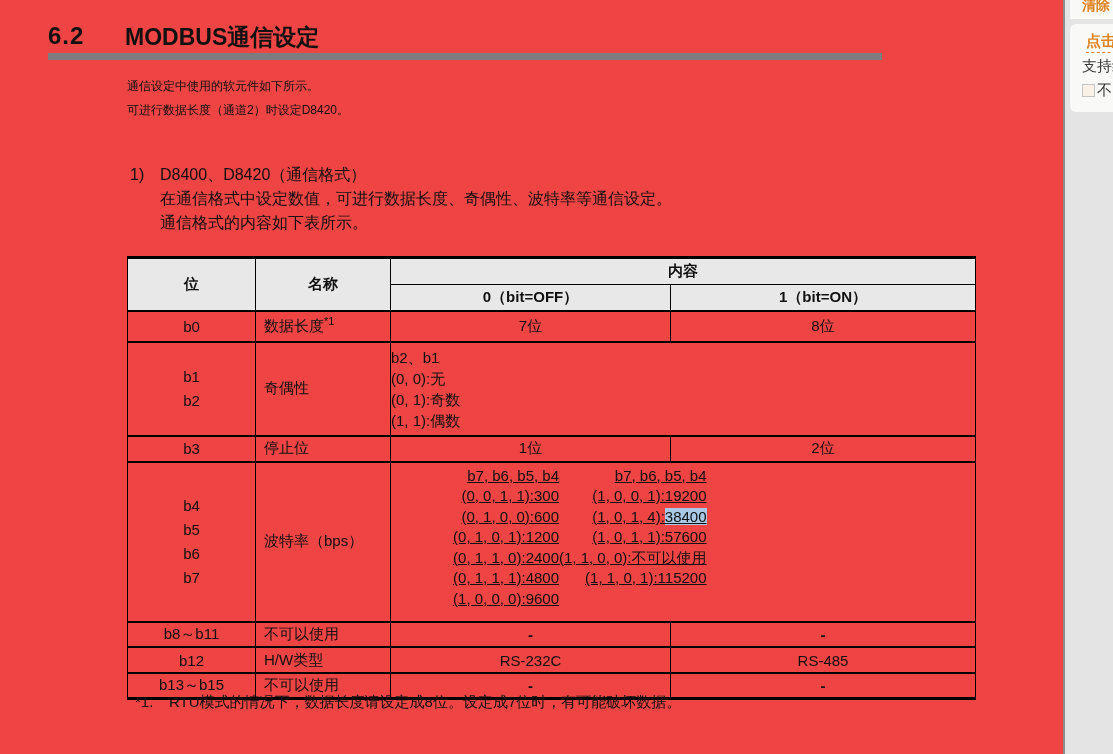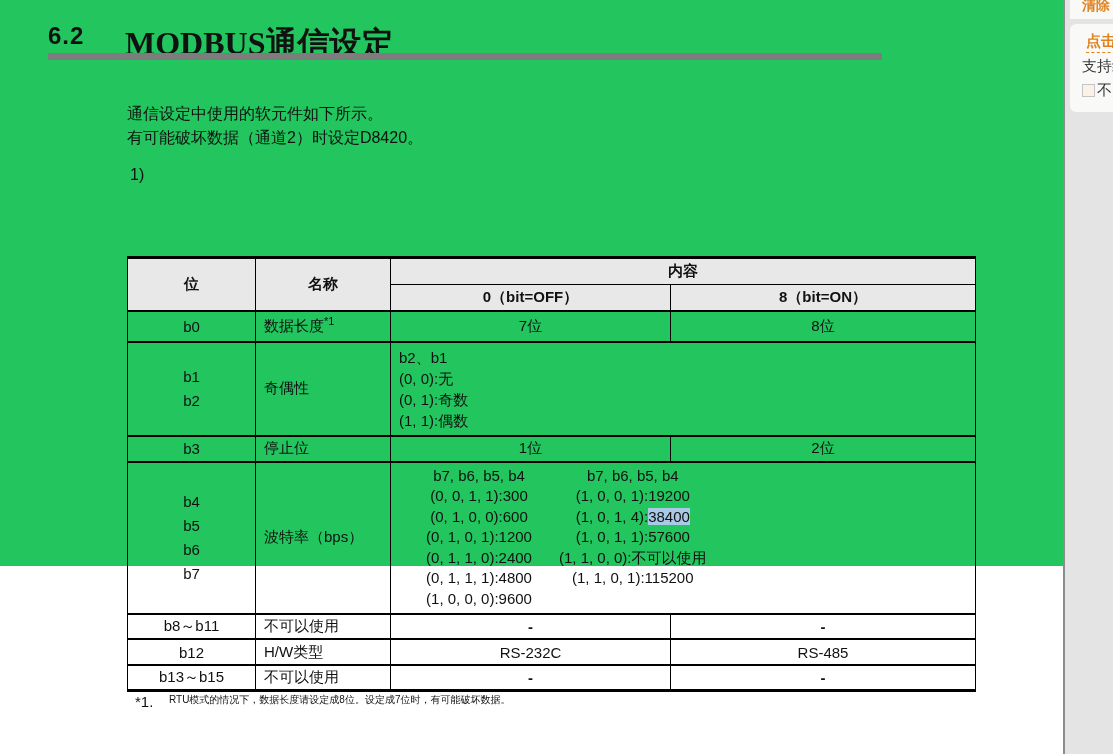--- a/index.html
+++ b/index.html
@@ -2,61 +2,61 @@
 <html><head>
 <meta charset="utf-8">
 <style>
   html,body{margin:0;padding:0;}
   body{
     width:1113px;height:754px;overflow:hidden;position:relative;
     background:#ffffff;
     font-family:"Liberation Sans","DejaVu Sans",sans-serif;
     color:#111;
   }
-  .doc-area{position:absolute;left:0;top:0;width:1063px;height:566px;background:#22c55e;}
+  .doc-area{position:absolute;left:0;top:0;width:1063px;height:754px;background:#ef4444;}
 
   
   .sec-num{position:absolute;left:48px;top:22px;font-size:24px;font-weight:bold;letter-spacing:1px;}
-  .sec-title{position:absolute;left:125px;top:22px;font-size:32px;font-weight:bold;font-family:Liberation Serif, serif;}
+  .sec-title{position:absolute;left:125px;top:22px;font-size:23px;font-weight:bold;}
   .sec-rule{position:absolute;left:48px;top:53px;width:834px;height:7px;background:#7d7d7d;}
 
   
-  .intro{position:absolute;left:127px;top:74px;font-size:16px;line-height:24px;margin-top:28px;}
+  .intro{position:absolute;left:127px;top:74px;font-size:12px;line-height:24px;}
 
   
   .item-marker{position:absolute;left:130px;top:163px;font-size:16px;line-height:24px;}
   .item-block{position:absolute;left:160px;top:163px;font-size:16px;line-height:24px;}
 
   
   table.tbl{
     position:absolute;left:127px;top:256px;width:848px;
     border-collapse:collapse;table-layout:fixed;
     border-top:3px solid #000;border-bottom:3px solid #000;
     font-size:15px;
   }
   .tbl th,.tbl td{border:1px solid #000;padding:0;vertical-align:middle;}
   .tbl tbody tr{border-bottom:2px solid #000;}
   .tbl thead tr.h2{border-bottom:2px solid #000;margin-top:28px;}
   .tbl thead th{background:#e8e8e8;font-weight:bold;text-align:center;}
   .tbl .c{text-align:center;}
   .tbl .bitcell{text-align:center;white-space:pre-line;line-height:24px;}
   .tbl .namecell{text-align:left;padding-left:8px;margin-top:6px;}
-  .tbl td.listcell{text-align:left;padding:4px 0 4px 8px;line-height:21px;}
-  .tbl td.baudcell{text-align:center;padding:3px 0 4px 0;position:relative;}
+  .tbl td.listcell{text-align:left;padding:4px 0 4px 0;line-height:21px;}
+  .tbl td.baudcell{text-align:right;padding:3px 0 12px 0;position:relative;text-decoration:underline;}
   .baud-cols{display:flex;}
   .baud-col{line-height:20.5px;}
   .baud-col.l{margin-left:8px;width:160px;}
   .baud-col.r{margin-left:0;}
   .dash{font-weight:bold;}
   sup.fnref{font-size:11px;vertical-align:super;line-height:0;}
   .hl{background:#a9c9e7;}
 
   
   .footnote-marker{position:absolute;left:135px;top:693px;font-size:15px;}
-  .footnote-text{position:absolute;left:169px;top:693px;font-size:10px;}
+  .footnote-text{position:absolute;left:169px;top:693px;font-size:15px;}
 
   
   .sidebar{
     position:absolute;left:1063px;top:0;width:60px;height:754px;
     background:#e4e4e4;border-left:2px solid #8c8c8c;box-sizing:border-box;
   }
   .side-card{position:absolute;left:5px;width:62px;background:#f9f9f8;}
   .card-top{top:0;height:19px;}
   .card-main{top:24px;height:88px;border-radius:6px;}
   .clear-btn{position:absolute;left:12px;top:-3px;font-size:14px;font-weight:bold;color:#e0821e;white-space:nowrap;cursor:pointer;}
@@ -70,41 +70,46 @@
 <body>
 
 <div class="doc-area">
 
   <div class="sec-num">6.2</div>
   <div class="sec-title">MODBUS通信设定</div>
   <div class="sec-rule"></div>
 
   <div class="intro">
     <div>通信设定中使用的软元件如下所示。</div>
-    <div>有可能破坏数据（通道2）时设定D8420。</div>
+    <div>可进行数据长度（通道2）时设定D8420。</div>
   </div>
 
   <div class="item-marker">1)</div>
+  <div class="item-block">
+    <div>D8400、D8420（通信格式）</div>
+    <div>在通信格式中设定数值，可进行数据长度、奇偶性、波特率等通信设定。</div>
+    <div>通信格式的内容如下表所示。</div>
+  </div>
 
   <table class="tbl">
     <colgroup>
       <col style="width:128px">
         <col style="width:135px">
         <col style="width:280px">
         <col style="width:305px">
     </colgroup>
     <thead>
       <tr class="h1" style="height:27px">
         <th rowspan="2">位</th>
         <th rowspan="2">名称</th>
         <th colspan="2">内容</th>
       </tr>
       <tr class="h2" style="height:26px">
         <th>0（bit=OFF）</th>
-        <th>8（bit=ON）</th>
+        <th>1（bit=ON）</th>
       </tr>
     </thead>
     <tbody>
       <tr style="height:31px">
         <td class="c">b0</td>
         <td class="namecell"><span>数据长度</span><sup class="fnref">*1</sup></td>
         <td class="c">7位</td>
         <td class="c">8位</td>
       </tr>
       <tr style="height:85px">

